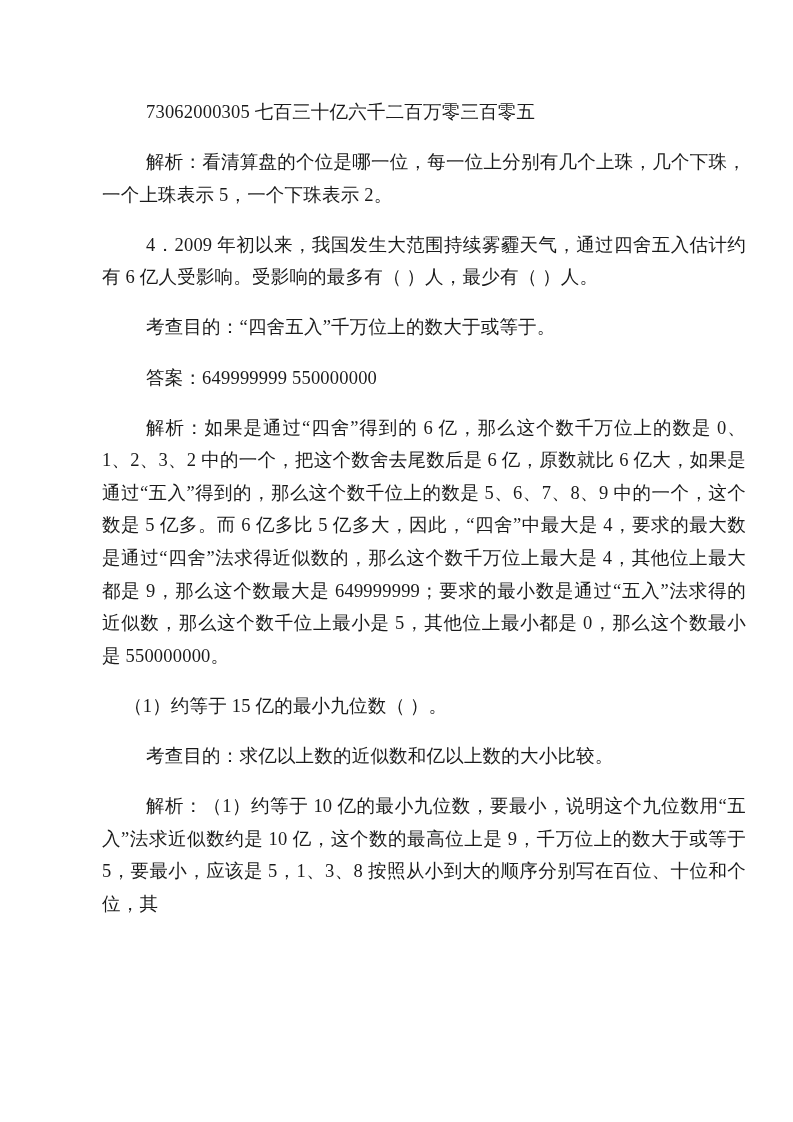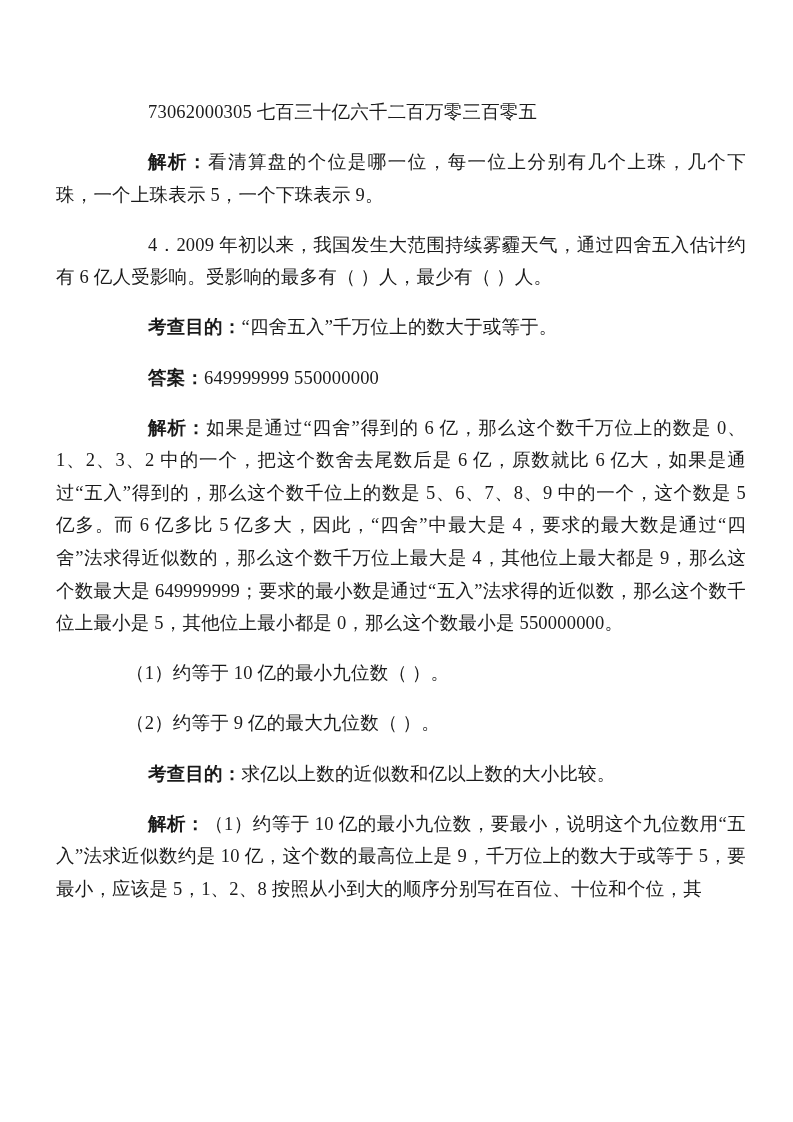--- a/index.html
+++ b/index.html
@@ -7,59 +7,57 @@
     padding: 0;
     background: #ffffff;
   }
   .page {
     position: relative;
     width: 793px;
     height: 1114px;
     margin: 0 auto;
     background: #ffffff;
     box-sizing: border-box;
-    padding: 96px 47px 0 56px;
+    padding: 96px 47px 0 102px;
     overflow: hidden;
     font-family: "Liberation Serif", "DejaVu Serif", serif;
     color: #1a1a1a;
   }
   .para {
     margin: 0 0 17.5px 0;
     font-size: 18.5px;
     line-height: 32.6px;
     text-align: justify;
     letter-spacing: 0.2px;
   }
   .para b {
-    font-weight: bold;
-    margin-left: 48px;
+    font-weight: normal;
   }
   .indent-lg { text-indent: 44px; }
   .indent-sm { text-indent: 22px; }
 </style>
 </head>
 <body>
 
 <div class="page">
 
   <p class="para indent-lg"><b></b><span>73062000305 七百三十亿六千二百万零三百零五</span></p>
 
-  <p class="para indent-lg"><b>解析：</b><span>看清算盘的个位是哪一位，每一位上分别有几个上珠，几个下珠，一个上珠表示 5，一个下珠表示 9。</span></p>
+  <p class="para indent-lg"><b>解析：</b><span>看清算盘的个位是哪一位，每一位上分别有几个上珠，几个下珠，一个上珠表示 5，一个下珠表示 2。</span></p>
 
   <p class="para indent-lg"><b></b><span>4．2009 年初以来，我国发生大范围持续雾霾天气，通过四舍五入估计约有 6 亿人受影响。受影响的最多有（ ）人，最少有（ ）人。</span></p>
 
   <p class="para indent-lg"><b>考查目的：</b><span>“四舍五入”千万位上的数大于或等于。</span></p>
 
   <p class="para indent-lg"><b>答案：</b><span>649999999 550000000</span></p>
 
   <p class="para indent-lg"><b>解析：</b><span>如果是通过“四舍”得到的 6 亿，那么这个数千万位上的数是 0、1、2、3、2 中的一个，把这个数舍去尾数后是 6 亿，原数就比 6 亿大，如果是通过“五入”得到的，那么这个数千位上的数是 5、6、7、8、9 中的一个，这个数是 5 亿多。而 6 亿多比 5 亿多大，因此，“四舍”中最大是 4，要求的最大数是通过“四舍”法求得近似数的，那么这个数千万位上最大是 4，其他位上最大都是 9，那么这个数最大是 649999999；要求的最小数是通过“五入”法求得的近似数，那么这个数千位上最小是 5，其他位上最小都是 0，那么这个数最小是 550000000。</span></p>
 
 
-  <p class="para indent-sm"><b></b><span>（1）约等于 10 亿的最小九位数（ ）。</span></p>
+  <p class="para indent-sm"><b></b><span>（1）约等于 15 亿的最小九位数（ ）。</span></p>
 
-  <p class="para indent-sm"><b></b><span>（2）约等于 9 亿的最大九位数（ ）。</span></p>
 
   <p class="para indent-lg"><b>考查目的：</b><span>求亿以上数的近似数和亿以上数的大小比较。</span></p>
 
 
-  <p class="para indent-lg"><b>解析：</b><span>（1）约等于 10 亿的最小九位数，要最小，说明这个九位数用“五入”法求近似数约是 10 亿，这个数的最高位上是 9，千万位上的数大于或等于 5，要最小，应该是 5，1、2、8 按照从小到大的顺序分别写在百位、十位和个位，其</span></p>
+  <p class="para indent-lg"><b>解析：</b><span>（1）约等于 10 亿的最小九位数，要最小，说明这个九位数用“五入”法求近似数约是 10 亿，这个数的最高位上是 9，千万位上的数大于或等于 5，要最小，应该是 5，1、3、8 按照从小到大的顺序分别写在百位、十位和个位，其</span></p>
 
 </div>
 
 </body></html>

